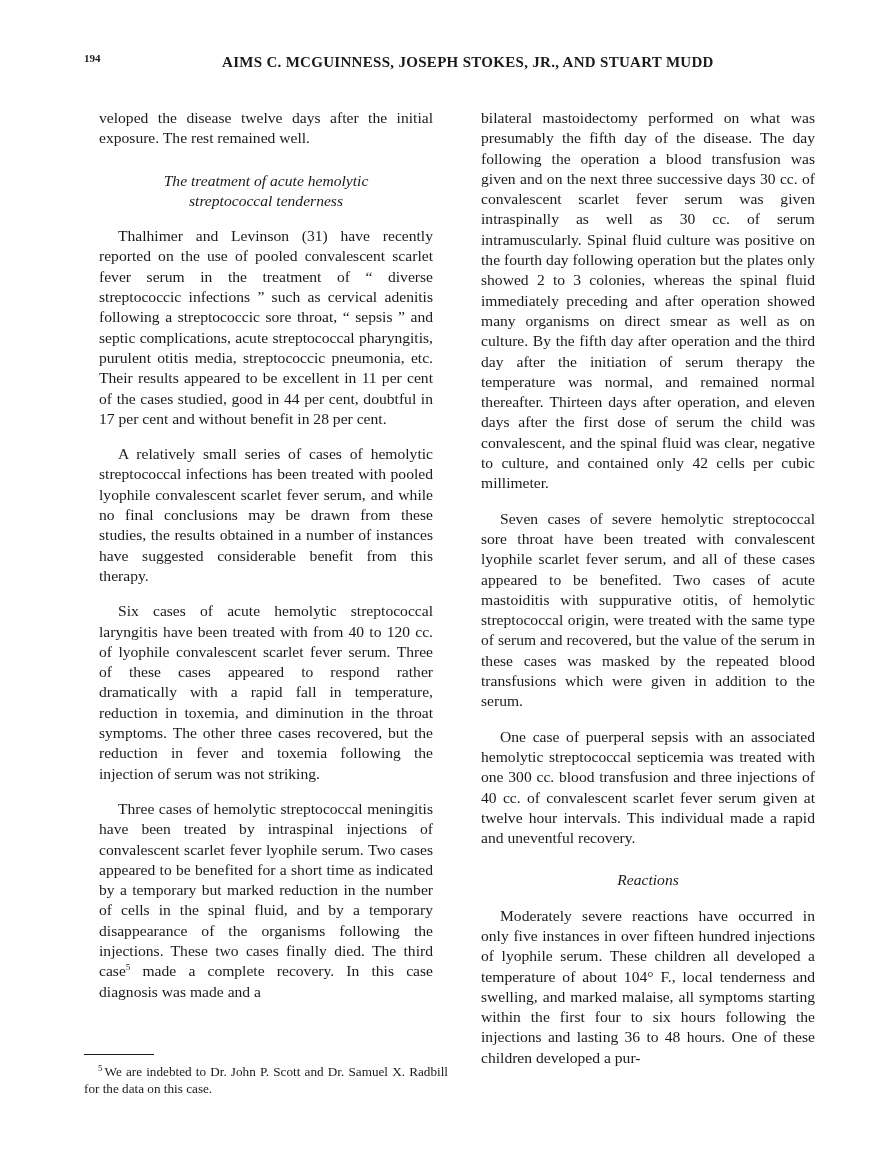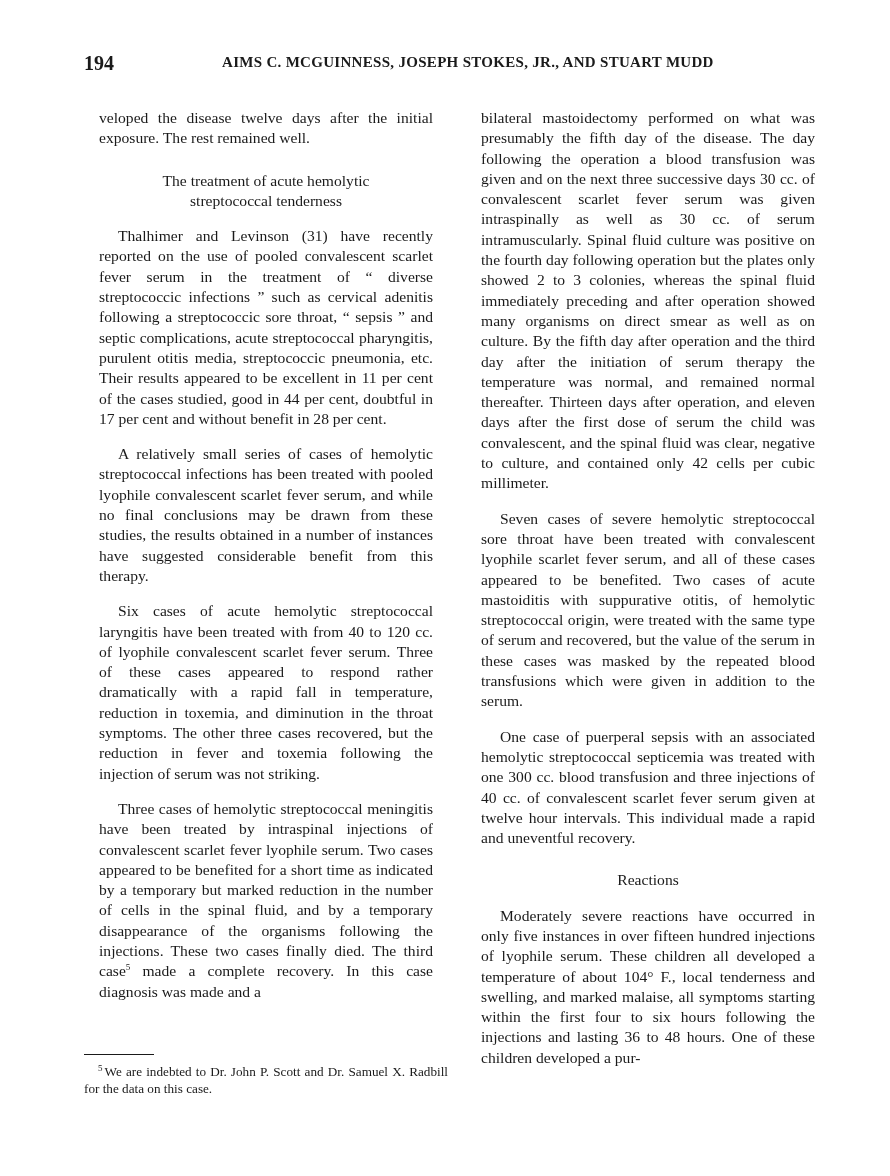--- a/index.html
+++ b/index.html
@@ -1,26 +1,26 @@
 <!DOCTYPE html>
 <html><head>
 <meta charset="utf-8">
 <style>
   html, body { margin: 0; padding: 0; background: #ffffff; }
   body { width: 890px; height: 1176px; position: relative; overflow: hidden;
          font-family: "Liberation Serif", "DejaVu Serif", serif; color: #1a1a1a; }
   .running-head { position: absolute; top: 52px; left: 0; width: 890px; height: 24px; }
-  .page-number { position: absolute; left: 84px; top: 0; font-size: 20px; font-weight: bold; }
+  .page-number { position: absolute; left: 84px; top: 0; font-size: 11px; font-weight: bold; }
   .authors { position: absolute; left: 222px; top: 2px; font-size: 15px; letter-spacing: 0.3px; font-weight: bold; }
   .col { position: absolute; top: 93px; width: 364px; font-size: 15.6px; line-height: 20.3px; }
   .col-left { left: 84px; }
   .col-right { left: 466px; }
   .col p { margin: 15px; text-align: justify; text-indent: 0; hyphens: manual; }
   .col p.indent { text-indent: 19px; }
-  .section-heading { text-align: center; margin: 22px 0 10px 0; line-height: 20.3px; }
+  .section-heading { font-style: italic; text-align: center; margin: 22px 0 10px 0; line-height: 20.3px; }
   .footnote-rule { position: absolute; left: 84px; top: 1054px; width: 70px; border-top: 1.5px solid #1a1a1a; }
   .footnote { position: absolute; left: 84px; top: 1063px; width: 364px; font-size: 13.2px; line-height: 17px; text-align: justify; }
   .footnote .fn-mark { font-size: 9px; vertical-align: super; line-height: 0; margin-left: 14px; margin-right: 2px; }
   sup.ref { font-size: 9px; line-height: 0; vertical-align: super; }
 </style>
 </head>
 <body>
 
 <div class="running-head">
   <span class="page-number">194</span>

